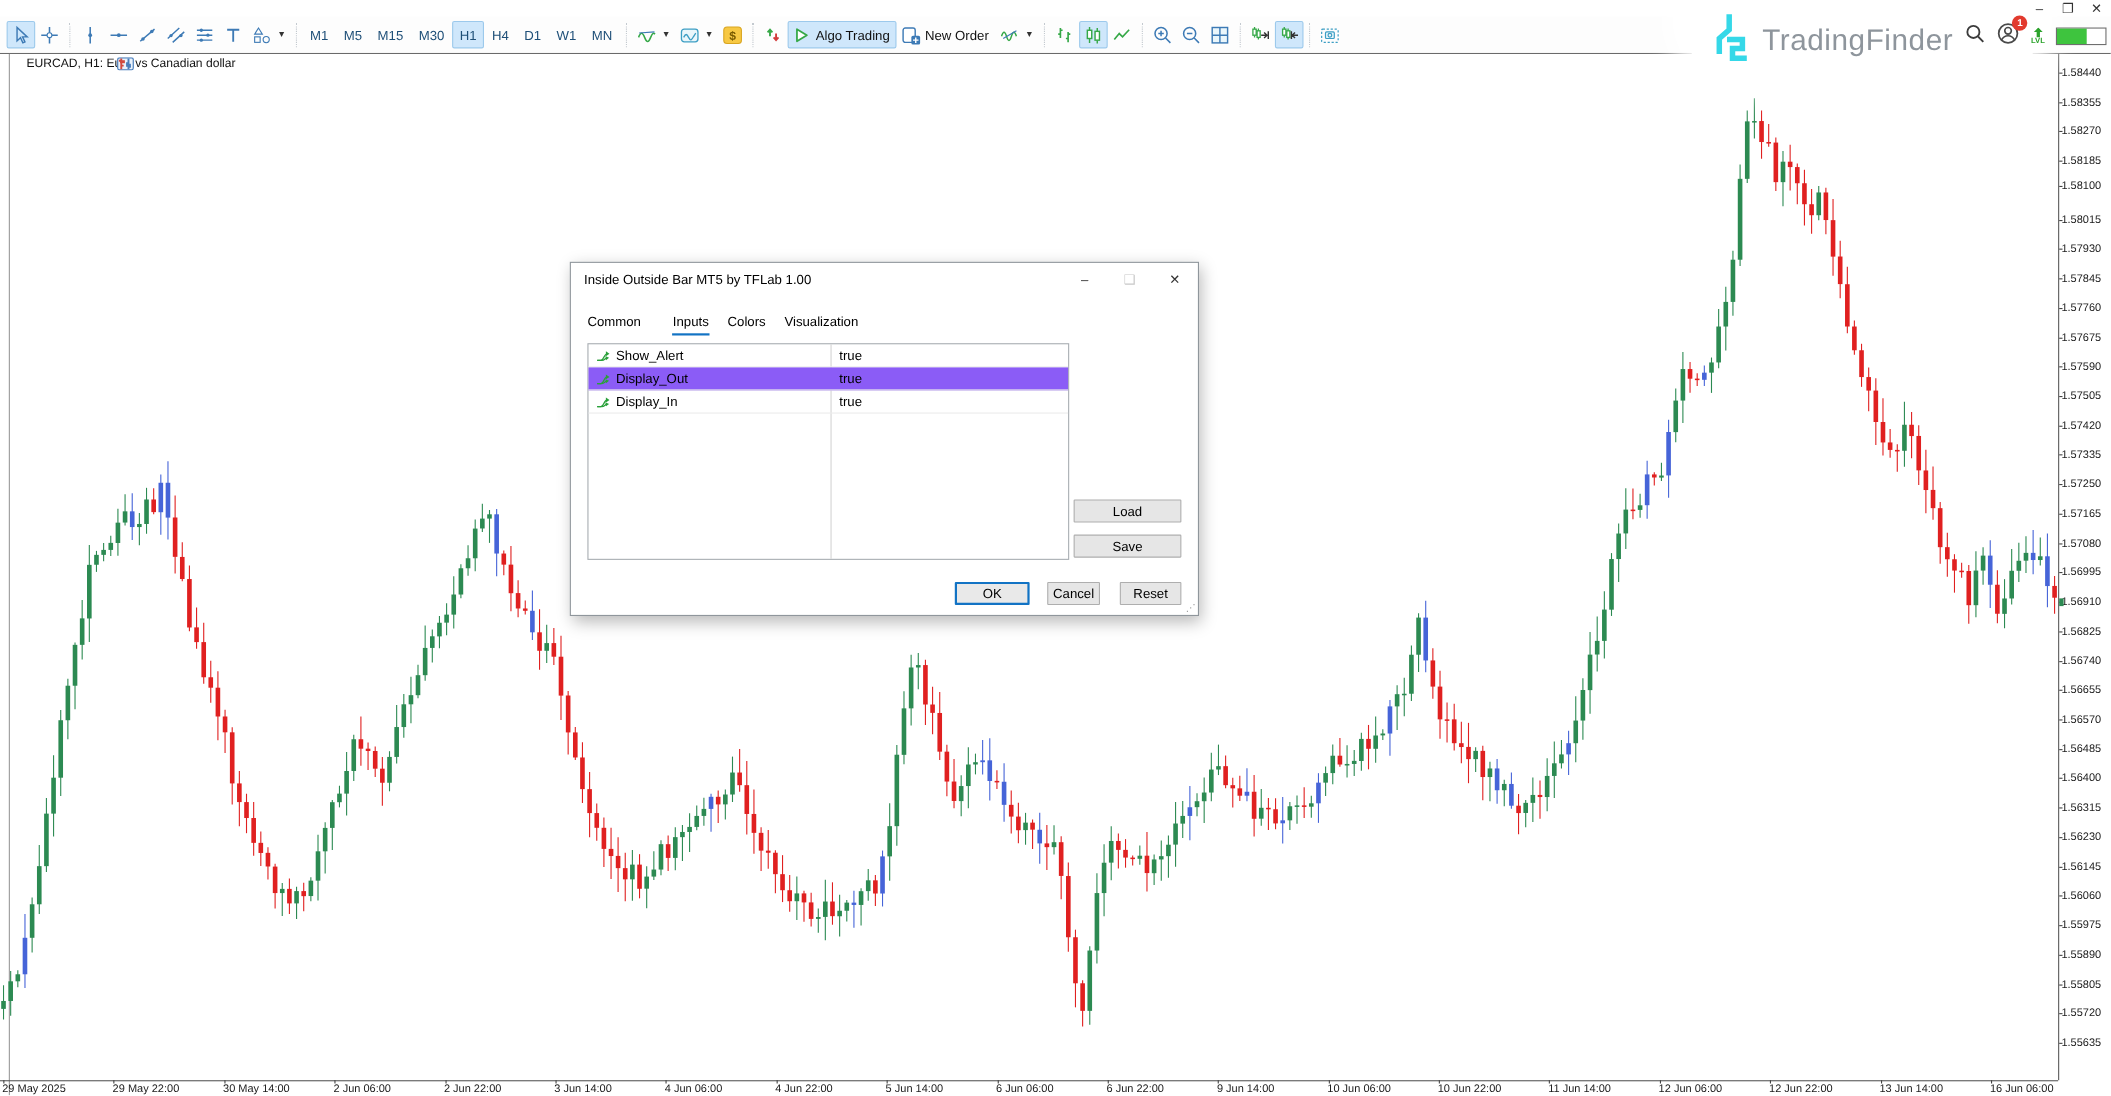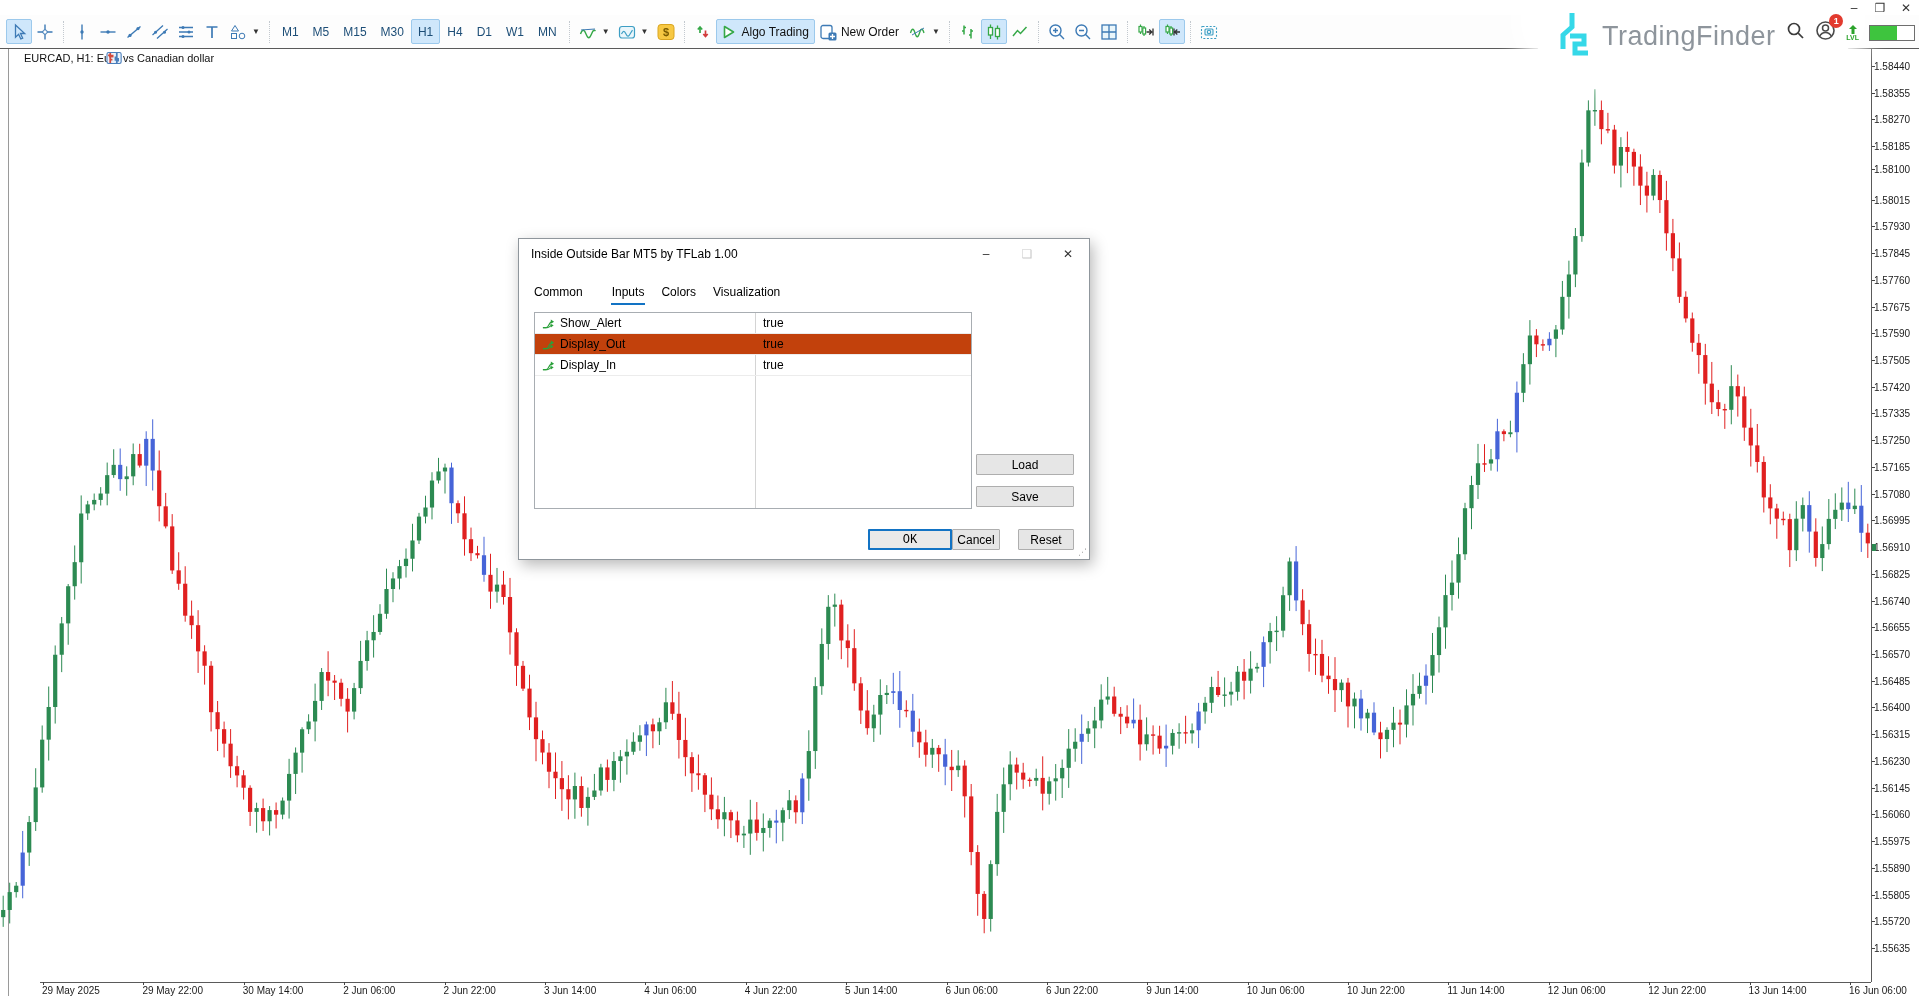--- a/index.html
+++ b/index.html
@@ -32,42 +32,42 @@
   .plot { position:absolute; left:0; top:0; right:48px; bottom:14px; overflow:hidden; }
   .plot svg { position:absolute; left:0; top:0; width:100%; height:100%; }
   .symbol-label { position:absolute; left:14px; top:3px; display:flex; align-items:center; gap:5px;
                   font-size:11px; color:#111; z-index:3; }
   .price-axis { position:absolute; right:0; top:0; width:48px; bottom:14px; border-left:1px solid #5a5a5a;
                 font-size:10px; color:#1a1a1a; }
   .price-label { position:absolute; left:2px; white-space:nowrap; }
   .price-label:before { content:""; position:absolute; left:-2px; top:5px; width:3px; height:1px; background:#444; }
   .cur-price-tick { position:absolute; left:0; width:4px; height:7px; background:#2c8a52; }
   .time-axis { position:absolute; left:0; right:48px; bottom:0; height:14px; border-top:1px solid #5a5a5a;
-               font-size:10px; color:#1a1a1a;margin-left:40px; }
+               font-size:10px; color:#1a1a1a; }
   .time-label { position:absolute; top:2px; white-space:nowrap; }
   .time-label:before { content:""; position:absolute; left:1px; top:-3px; width:1px; height:3px; background:#444; }
 
   
   .dialog { position:absolute; left:518px; top:238px; width:572px; height:322px; background:#fff;
             border:1px solid #8f969c; box-shadow:3px 5px 14px rgba(0,0,0,.28); z-index:20; font-size:12px; }
   .dlg-title { position:absolute; left:0; top:0; right:0; height:30px; display:flex; align-items:center;
                padding-left:12px; font-size:12px; color:#000; }
   .dlg-ctrls { position:absolute; right:14px; top:0; height:30px; display:flex; align-items:center; gap:27px;
                color:#333; font-size:12px; }
   .dlg-ctrls span { width:14px; text-align:center; }
   .dlg-max { color:#c9c9c9; }
   .dlg-tabs { position:absolute; left:14px; top:43px; display:flex; gap:15px; }
   .dlg-tab { padding:3px 1px 4px 1px; border-bottom:2px solid transparent; color:#000; }
   .dlg-tab.active { border-bottom-color:#1273c4;margin-left:12px; }
   .itable { position:absolute; left:15px; top:73px; width:438px; height:197px; background:#fff;
             border:1px solid #a8adb2; }
   .itable .vline { position:absolute; left:220px; top:0; bottom:0; width:1px; background:#d4d4d4; }
   .irow { position:relative; display:flex; height:21px; align-items:center; border-bottom:1px solid #ececec; }
   .irow.header { height:20px; border-bottom:1px solid #d4d4d4; }
-  .irow.selected { background:#c2410c; }
+  .irow.selected { background:#8b5cf6; }
   .icell-var { width:220px; display:flex; align-items:center; gap:5px; padding-left:7px; }
   .icell-val { padding-left:8px; }
   .irow.header .icell-var { padding-left:10px; }
   .btn { position:absolute; height:21px; background:#e6e6e6; border:1px solid #aeaeae; border-radius:1px;
          font-size:12px; display:flex; align-items:center; justify-content:center; color:#000; }
   .btn.default { border:2px solid #1273c4; background:#e9e9e9; }
   .grip { position:absolute; right:2px; bottom:2px; width:10px; height:10px; color:#9a9a9a; font-size:9px;
           line-height:10px; text-align:right; }
 
   
@@ -1093,19 +1093,19 @@
                 <path d="M9 7.2l3.6 1.6-3 2.4z" fill="#2aa03a"></path>
               </svg>
             </span>
             <span>Display_In</span>
           </span>
   <span class="icell-val">true</span>
         </div>
       </div>
     <div class="btn" style="left:457px; top:215px; width:98px;">Load</div>
     <div class="btn" style="left:457px; top:247px; width:98px;">Save</div>
-    <div class="btn default" style="left:349px; top:290px; width:84px;font-family:Liberation Mono, monospace;">OK</div>
+    <div class="btn default" style="left:349px; top:290px; width:68px;">OK</div>
     <div class="btn" style="left:433px; top:290px; width:48px;">Cancel</div>
     <div class="btn" style="left:499px; top:290px; width:56px;">Reset</div>
     <div class="grip">⋰</div>
   </div>
 
 </div>
 
 </body></html>

